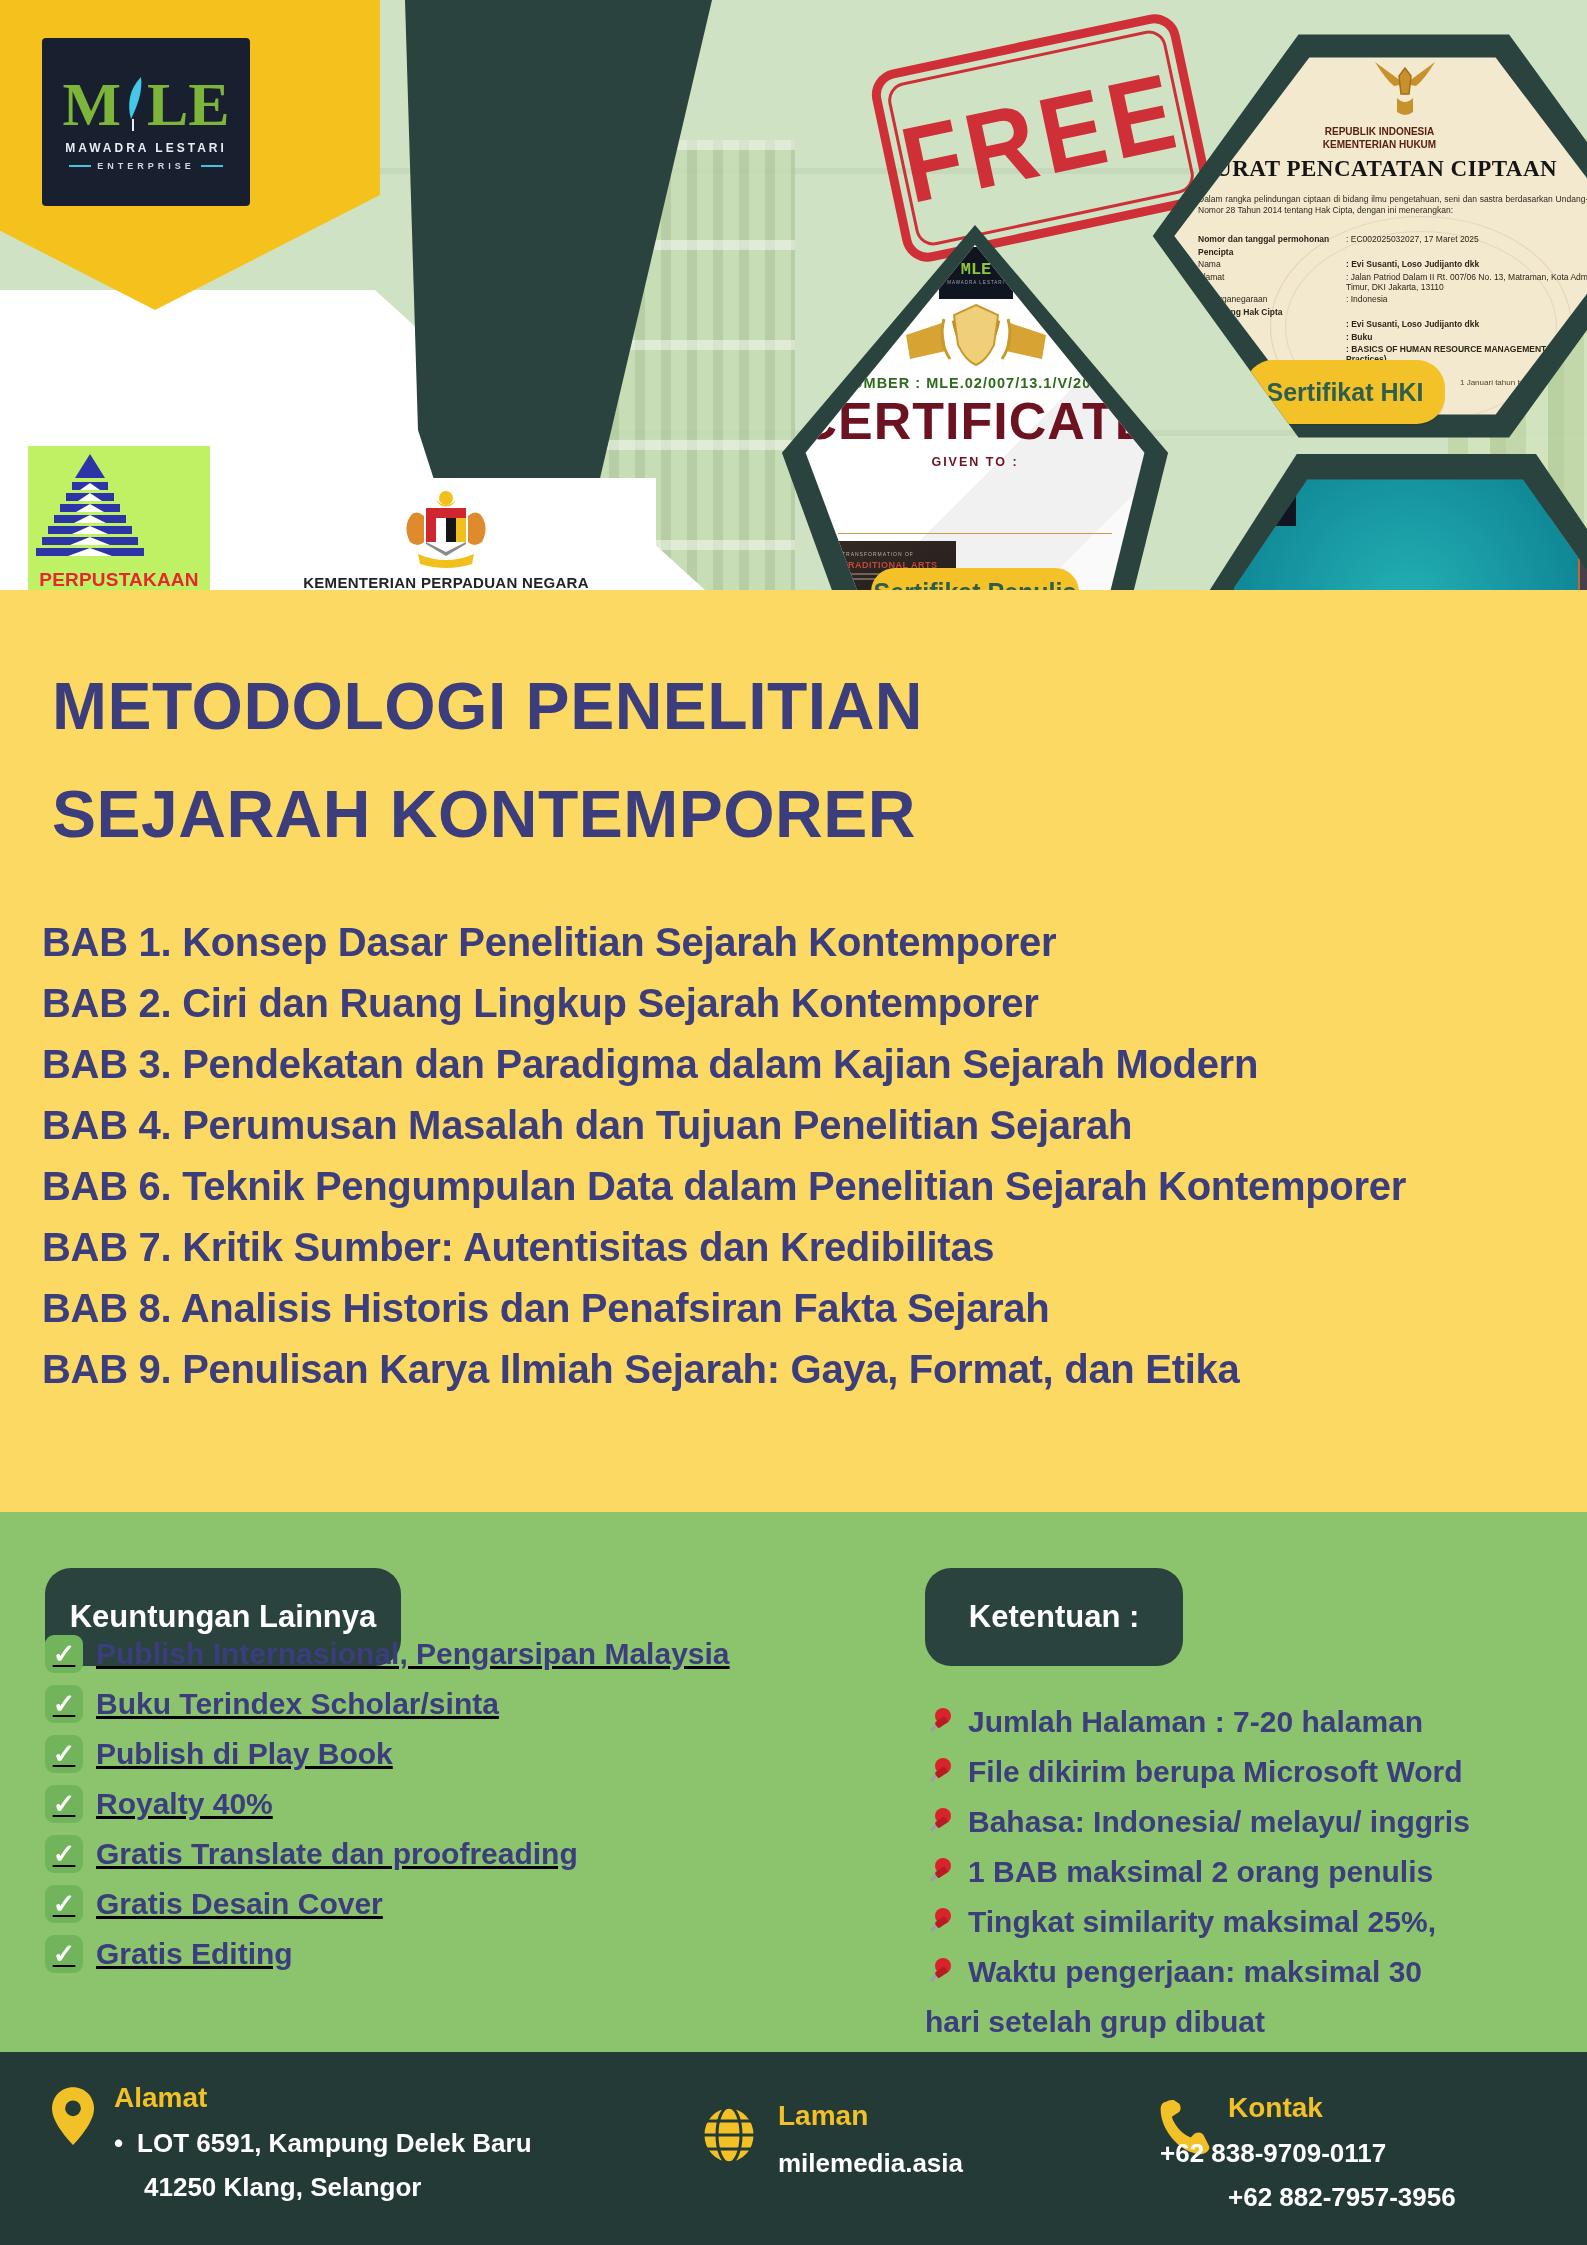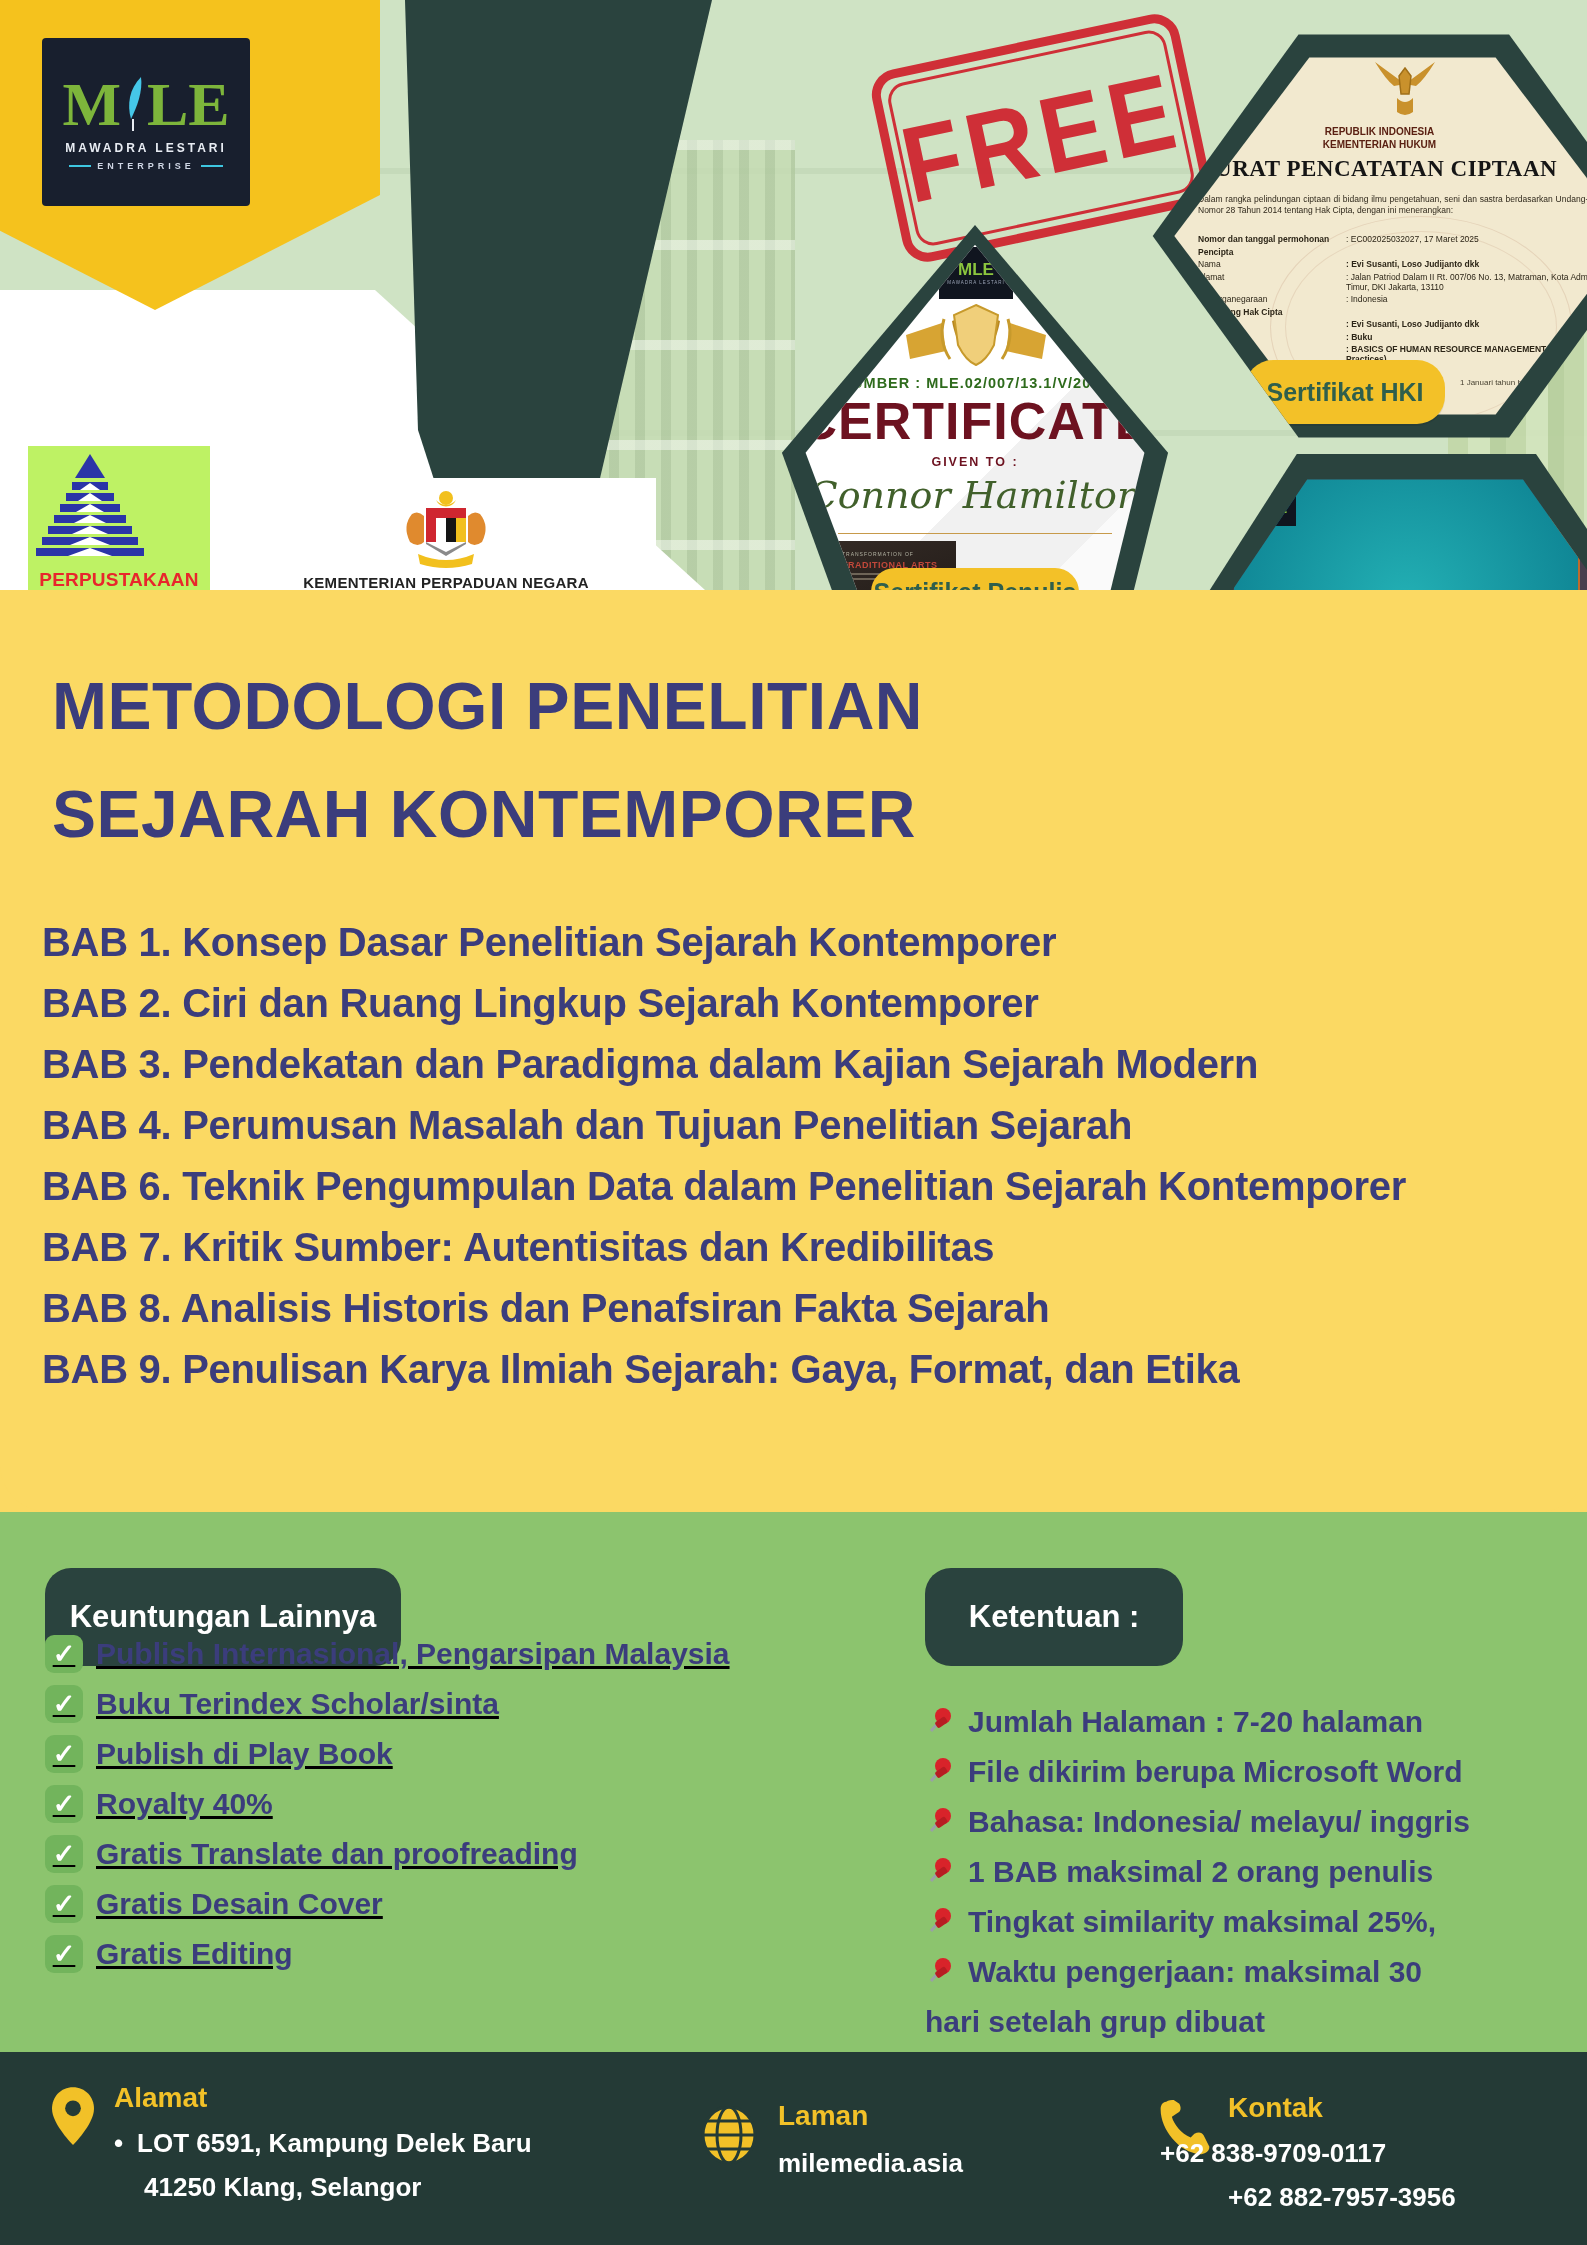--- a/index.html
+++ b/index.html
@@ -44,21 +44,21 @@
   .free-stamp:after{content:"";position:absolute;inset:6px;border:3px solid #cf2630;border-radius:18px;}
   .free-text{font-size:96px;font-weight:900;color:#cf2630;letter-spacing:6px;transform:scaleY(1.12);}
 
   
   .cert-hex{left:778px;top:225px;width:394px;height:438px;background:#2a433e;
      clip-path:polygon(50% 0%,99% 52%,86% 99%,20% 99%,1% 52%);}
   .cert-in{inset:0;background:linear-gradient(135deg,#ffffff 0 55%,#f1f1f1 55% 75%,#fafafa 75%);
      clip-path:polygon(50% 4.5%,93% 52%,81.5% 94%,24.5% 94%,7% 52%);}
   .cert-mini{left:161px;top:22px;width:74px;height:52px;background:#10151f;
      display:flex;flex-direction:column;align-items:center;justify-content:center;gap:2px;}
-  .mini-acro{color:#8cc63e;font-family:Liberation Sans, sans-serif;font-weight:700;font-size:17px;line-height:1;}
+  .mini-acro{color:#8cc63e;font-family:Liberation Mono, monospace;font-weight:700;font-size:17px;line-height:1;}
   .mini-name{color:#9aa3b5;font-size:4.5px;letter-spacing:1px;}
   .cert-number{left:0;top:150px;width:100%;text-align:center;font-size:14.5px;font-weight:800;
      color:#2e6b1c;letter-spacing:1px;}
   .cert-title{left:0;top:166px;width:100%;text-align:center;font-size:52px;font-weight:800;
      color:#6d1220;letter-spacing:1px;}
   .cert-given{left:0;top:230px;width:100%;text-align:center;font-size:12.5px;font-weight:800;
      color:#6d1220;letter-spacing:2px;}
   .cert-name{left:0;top:248px;width:100%;text-align:center;font-family:"DejaVu Serif",serif;
      font-style:italic;font-size:38px;color:#41602b;}
   .cert-divider{left:60px;top:308px;width:274px;height:1px;background:#c79a4a;}
@@ -204,21 +204,20 @@
       <svg class="abs" style="left:122px;top:72px" width="152" height="78" viewBox="0 0 152 78">
         <path d="M6 38 L42 26 L46 54 L10 62 Z" fill="#d7a433"></path>
         <path d="M146 38 L110 26 L106 54 L142 62 Z" fill="#d7a433"></path>
         <path d="M52 24 C60 70 92 70 100 24 Q76 14 52 24 Z" fill="#b8871f"></path>
         <path d="M76 8 L98 18 L94 48 Q86 64 76 68 Q66 64 58 48 L54 18 Z" fill="#f0cf7a" stroke="#c79a2c" stroke-width="2"></path>
         <path d="M44 22 Q38 44 50 62 M108 22 Q114 44 102 62" stroke="#c79a2c" stroke-width="3" fill="none"></path>
       </svg>
       <div class="abs cert-number">NUMBER : MLE.02/007/13.1/V/2025</div>
       <div class="abs cert-title">CERTIFICATE</div>
       <div class="abs cert-given">GIVEN TO :</div>
-      <div class="abs cert-name">Connor Hamilton</div>
       <div class="abs cert-divider"></div>
       <div class="abs cert-book">
         <span class="t1">TRANSFORMATION OF</span>
         <span class="t2">TRADITIONAL ARTS</span>
         <span class="t3"></span>
           <span class="t3" style="width:40%"></span>
       </div>
     </div>
     <div class="abs pill cert-pill">Sertifikat Penulis</div>
   </div>

